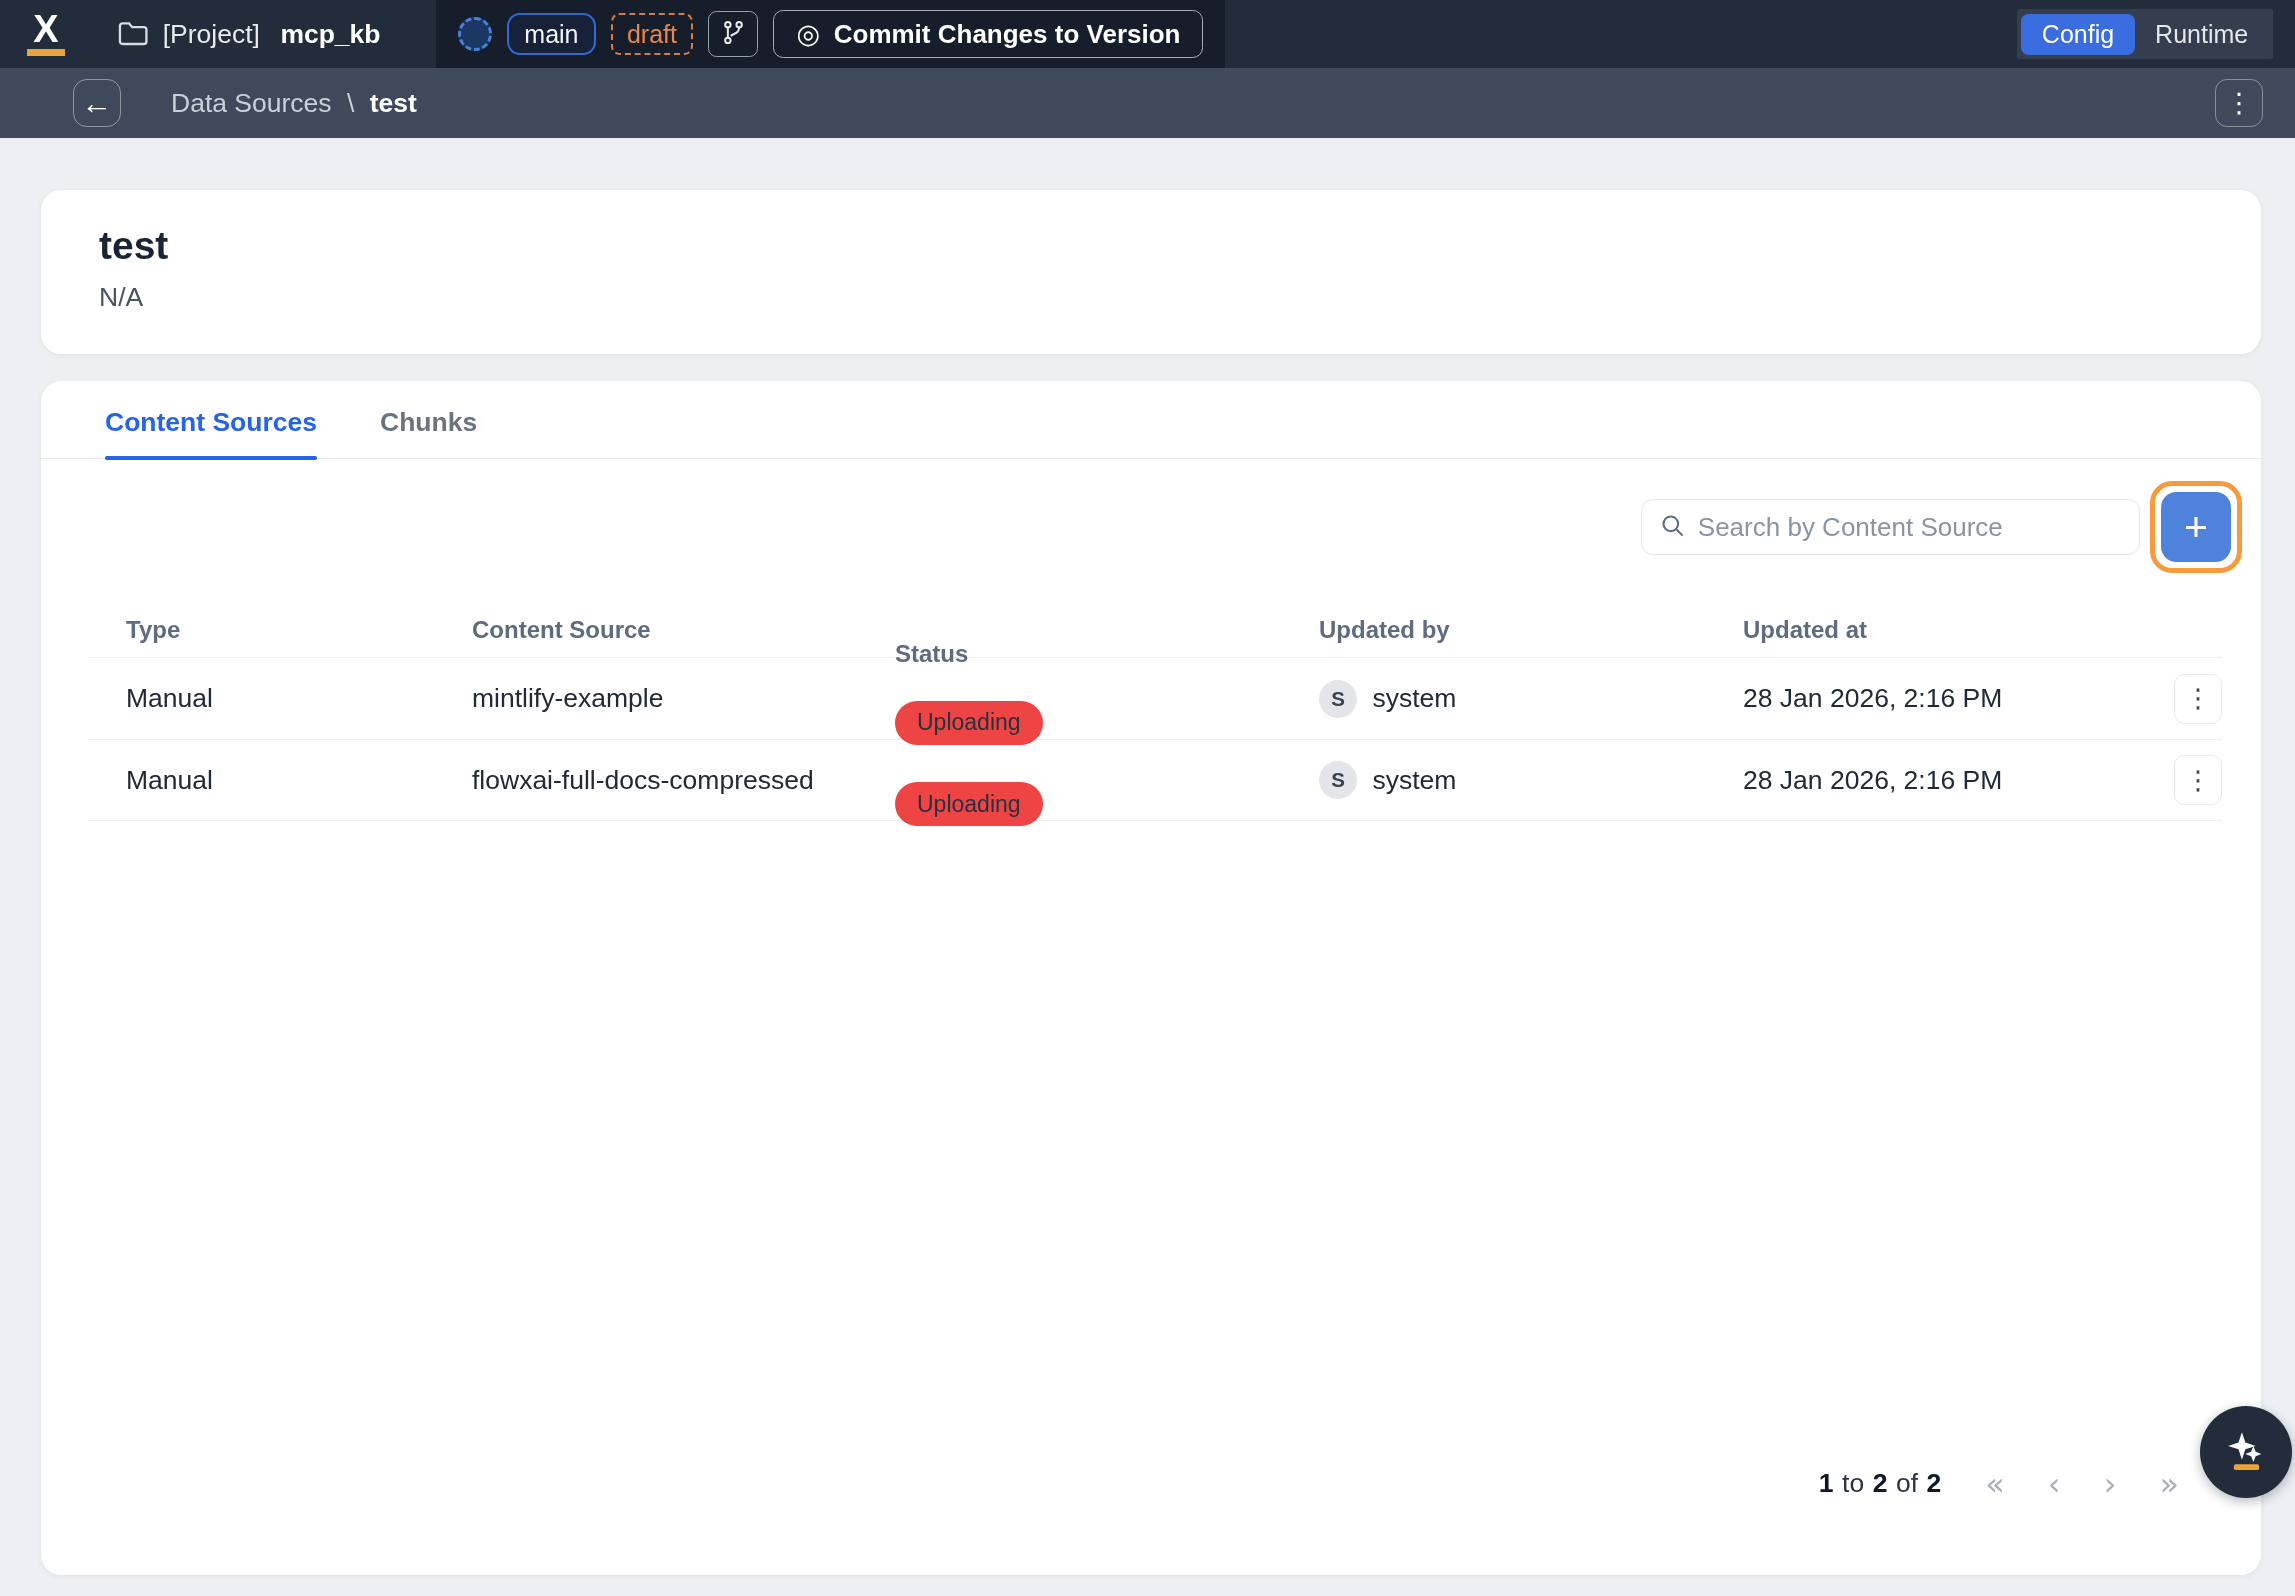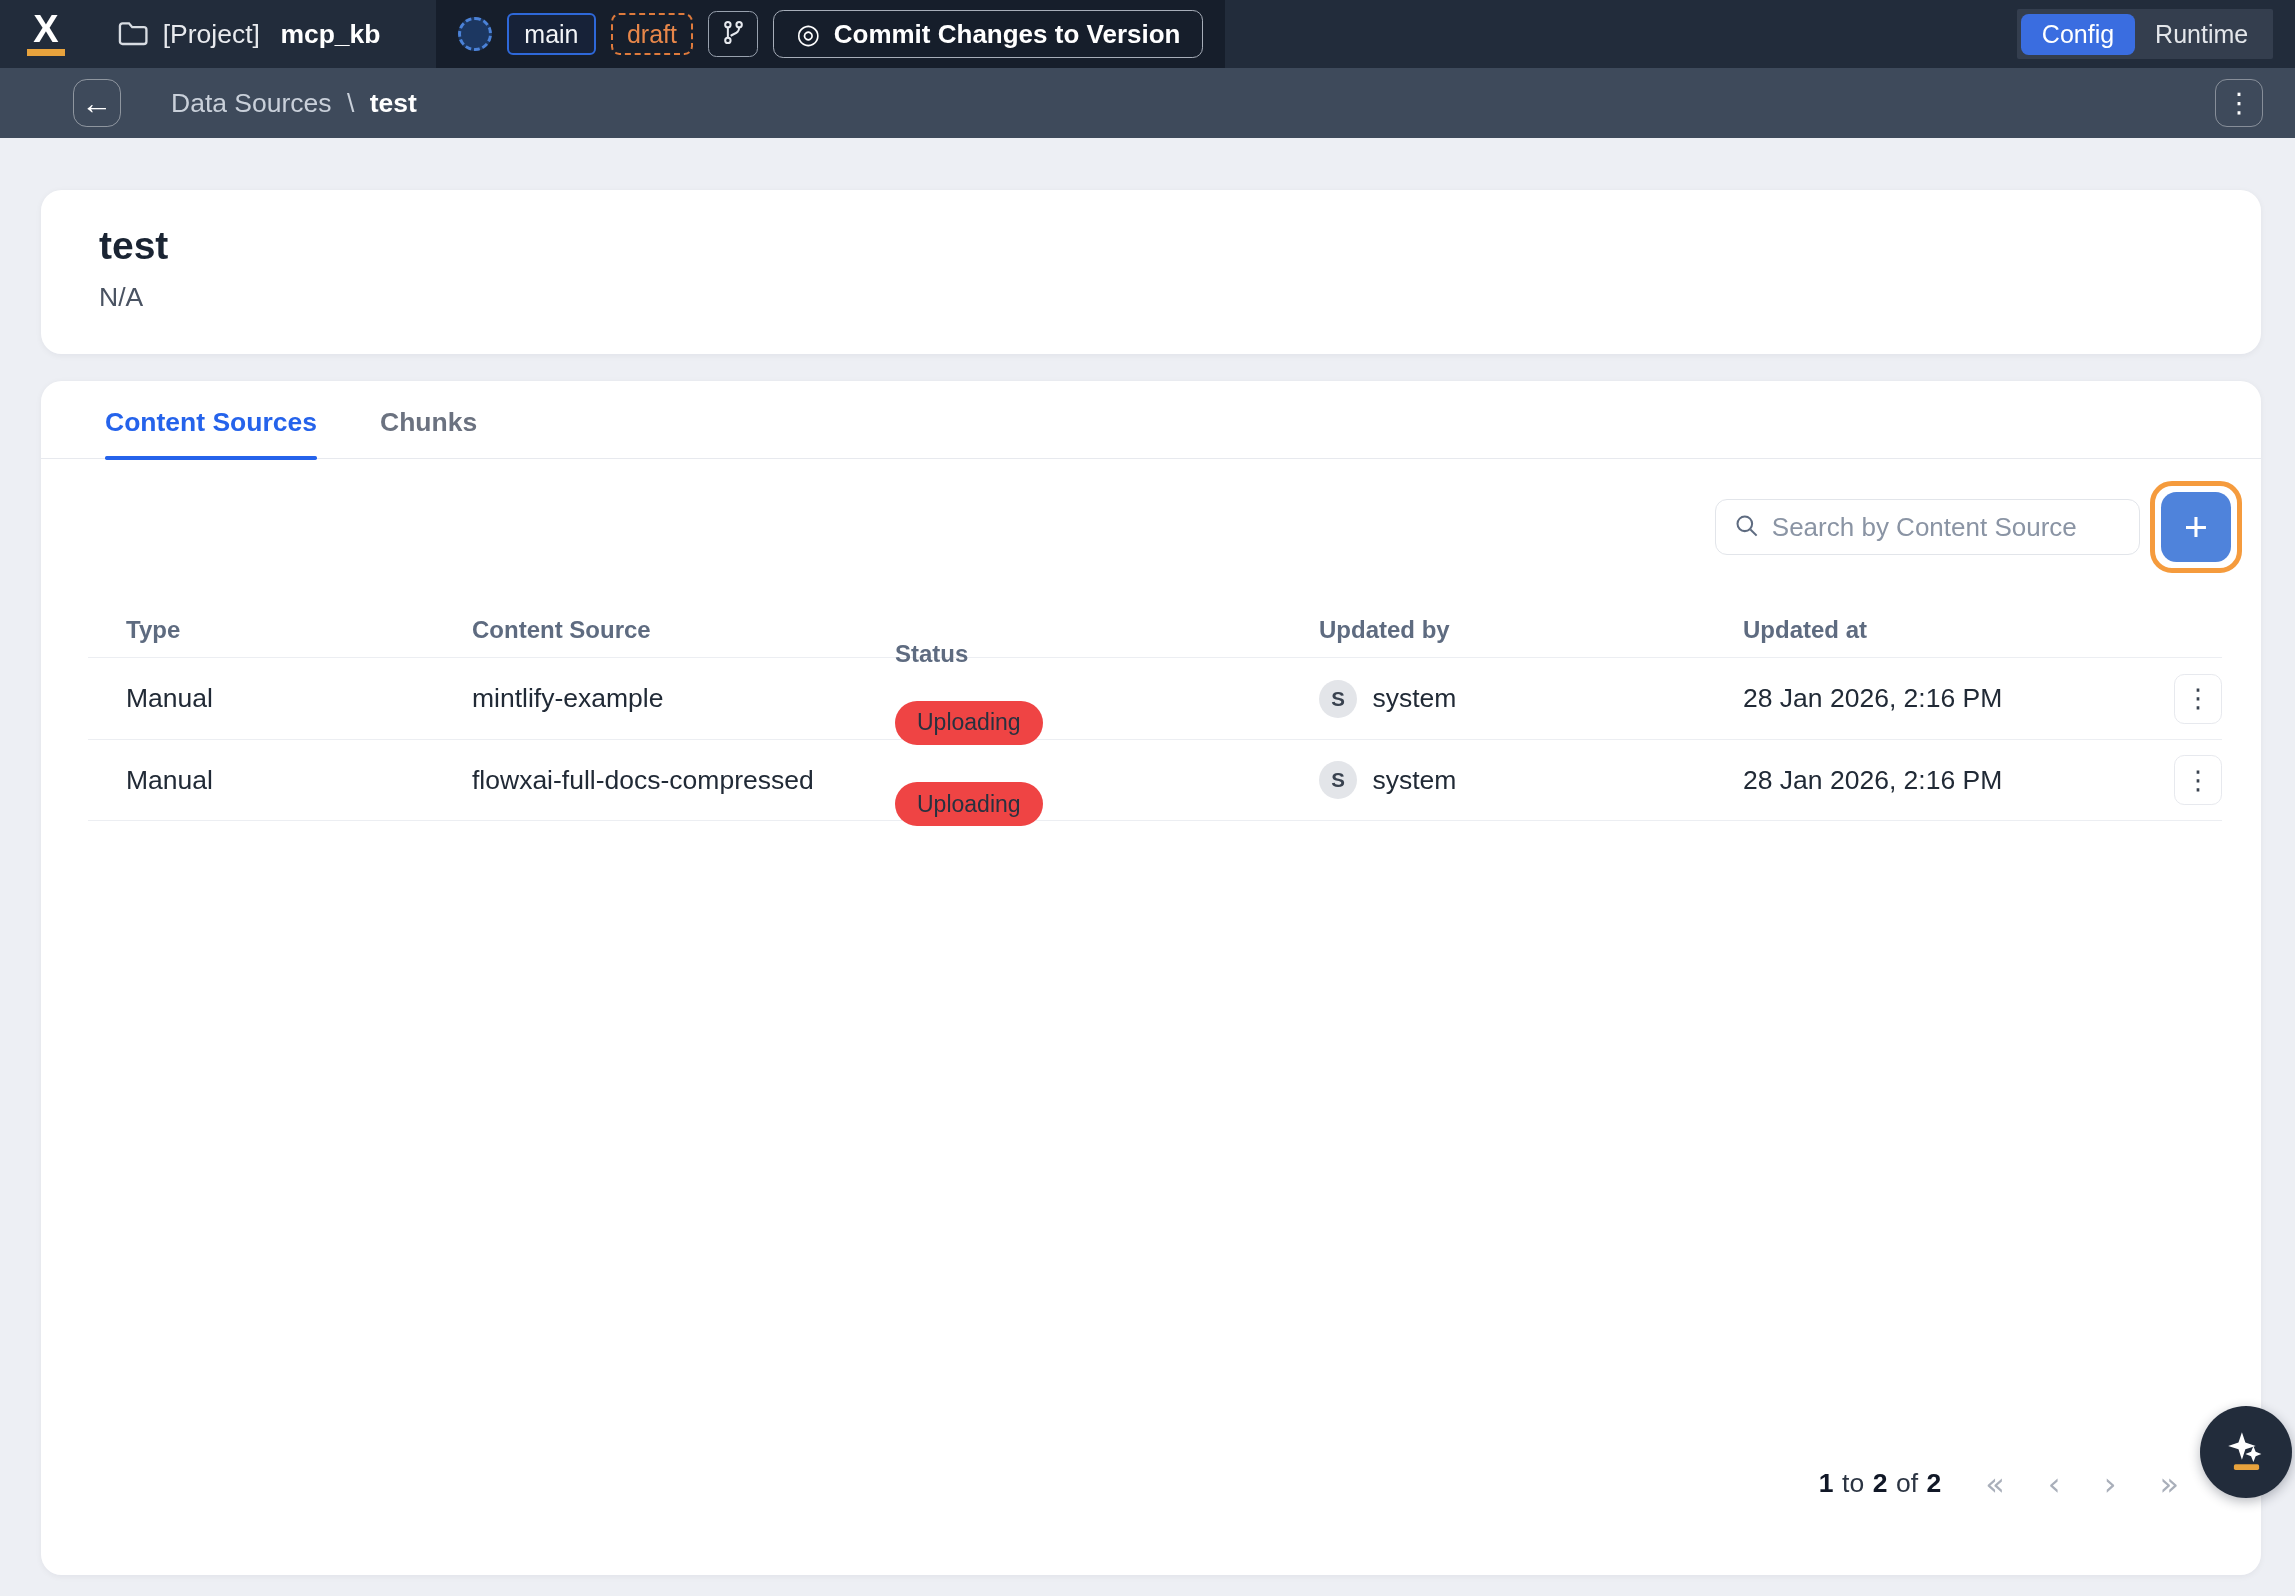--- a/index.html
+++ b/index.html
@@ -10,21 +10,21 @@
   .topbar { height:68px; background:#222C3B; display:flex; align-items:center; padding:0 22px; position:relative; }
   .logo { width:48px; display:flex; flex-direction:column; align-items:center; margin-right:48px; cursor:pointer; }
   .logo .x { color:#FFFFFF; font-size:38px; font-weight:800; line-height:34px; }
   .logo .underbar { width:38px; height:6.8px; background:#E8A33D; margin-top:3.4px; }
   .project { display:flex; align-items:center; gap:13.7px; margin-right:55px; }
   .project svg { width:31px; height:26px; }
   .project .plabel { color:#E8EAEE; font-size:26.5px; font-weight:400; }
   .project .pname { color:#FFFFFF; font-size:26.5px; font-weight:700; margin-left:6.8px; }
   .version-panel { background:#161E2B; height:68px; display:flex; align-items:center; gap:15.4px; padding:0 22px; }
   .status-circle { width:34px; height:34px; border-radius:50%; border:3px dashed #4B82D8; background:#1C3761; }
-  .badge-main { border:2.1px solid #2E68D9; color:#F2F4F7; font-size:25px; padding:4.3px 15.4px; border-radius:6px; background:rgba(37,99,235,0.07); }
+  .badge-main { border:2.1px solid #2E68D9; color:#F2F4F7; font-size:25px; padding:4.3px 15.4px; border-radius:13px; background:rgba(37,99,235,0.07); }
   .badge-draft { border:2.1px dashed #DE7A3C; color:#E8874A; font-size:25px; padding:4.3px 13.7px; border-radius:8.5px; }
   .branch-btn { width:50px; height:46px; border:1.7px solid #98A1AE; border-radius:8.5px; background:transparent; display:flex; align-items:center; justify-content:center; cursor:pointer; }
   .commit-btn { height:48px; border:1.7px solid #A7AEB9; border-radius:10.2px; background:transparent; display:flex; align-items:center; gap:13.7px; padding:0 22px; cursor:pointer; }
   .commit-icon { color:#FFFFFF; font-size:27px; line-height:1; }
   .commit-label { color:#FFFFFF; font-size:26px; font-weight:700; }
   .mode-toggle { margin-left:auto; background:#343E4E; border-radius:2px; padding:4.3px; display:flex; align-items:center; }
   .mode-config { background:#3A6DE0; color:#FFFFFF; font-size:25px; padding:6px 20.5px; border-radius:7.7px; cursor:pointer; }
   .mode-runtime { color:#E3E6EA; font-size:25px; padding:6px 20.5px; cursor:pointer;text-align:right; }
 
   
@@ -46,21 +46,21 @@
 
   
   .tabbar { display:flex; gap:63px; padding:0 64px; border-bottom:1.7px solid #E7E9EE; }
   .tab { font-size:26.5px; padding:26px 0 20.5px 0; cursor:pointer; position:relative; }
   .tab.active { color:#2563EB; font-weight:700; }
   .tab.active::after { content:""; position:absolute; left:0; right:0; bottom:-1.7px; height:4.3px; background:#2563EB; border-radius:1.7px; }
   .tab.inactive { color:#6B7280; font-weight:600; }
 
   
   .toolbar { display:flex; justify-content:flex-end; align-items:center; padding:22px 19px 0 0; }
-  .searchbox { width:425px; height:56px; border:1.7px solid #E2E5EA; border-radius:12px; display:flex; align-items:center; padding:0 17px; gap:12px; background:#FFFFFF; }
+  .searchbox { width:499px; height:56px; border:1.7px solid #E2E5EA; border-radius:12px; display:flex; align-items:center; padding:0 17px; gap:12px; background:#FFFFFF; }
   .searchbox svg { flex:none; }
   .searchbox input { border:none; outline:none; width:100%; font-size:26px; color:#212A36; font-family:"Liberation Sans", sans-serif; background:transparent; }
   .searchbox input::placeholder { color:#8A94A4; }
   .add-ring { margin-left:10.2px; border:5.1px solid #F59B3D; border-radius:22px; padding:6px; }
   .add-btn { width:70px; height:70px; background:#4F83DB; border:none; border-radius:15.4px; color:#FFFFFF; font-size:41px; font-weight:300; line-height:1; cursor:pointer; display:flex; align-items:center; justify-content:center; }
 
   
   .table { margin:29px 39px 0 47px; }
   .trow, .thead { display:flex; align-items:center; }
   .thead { height:55px; }

